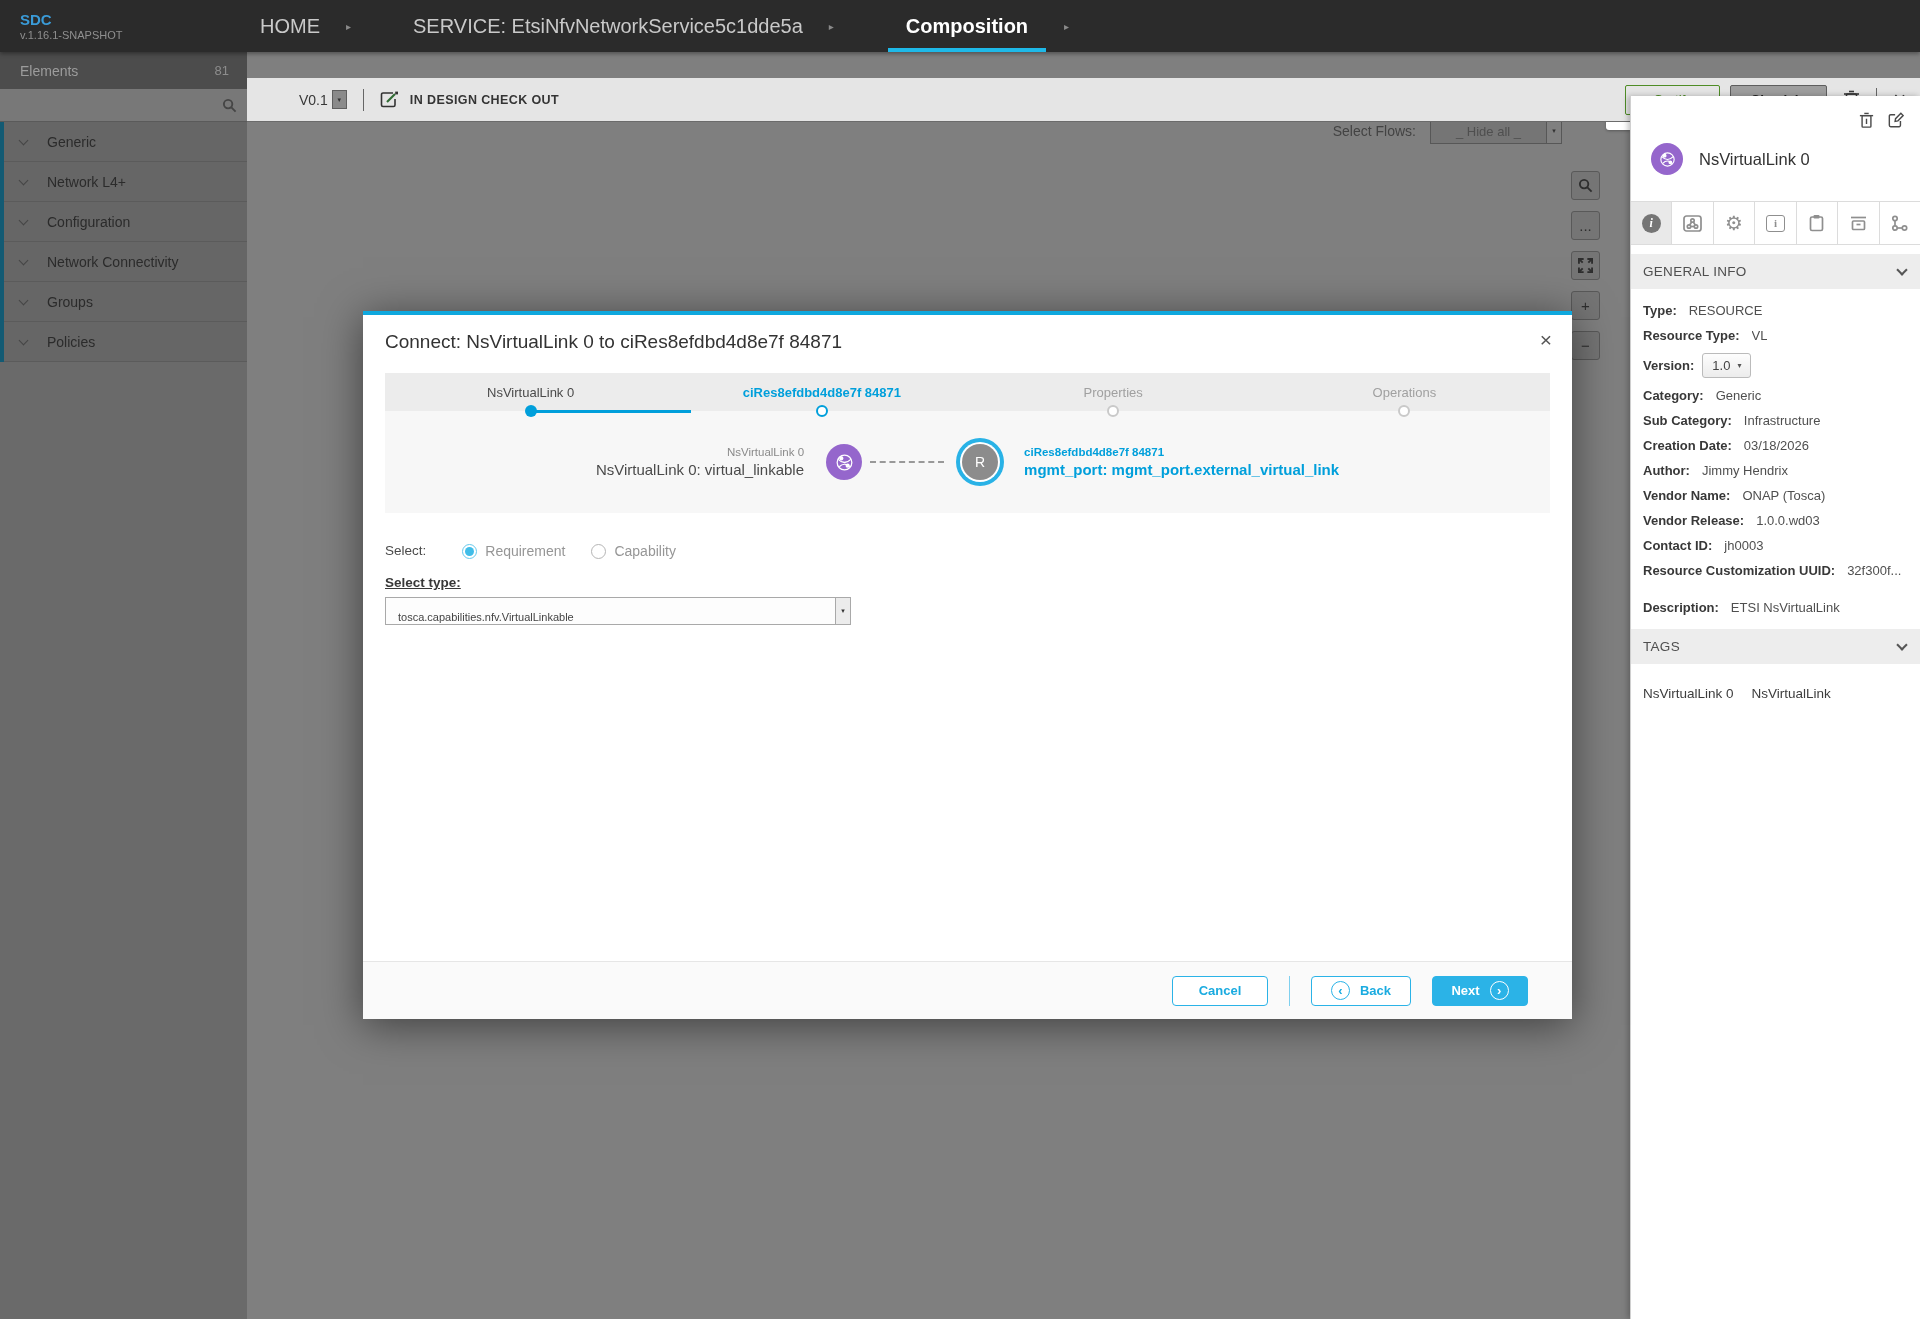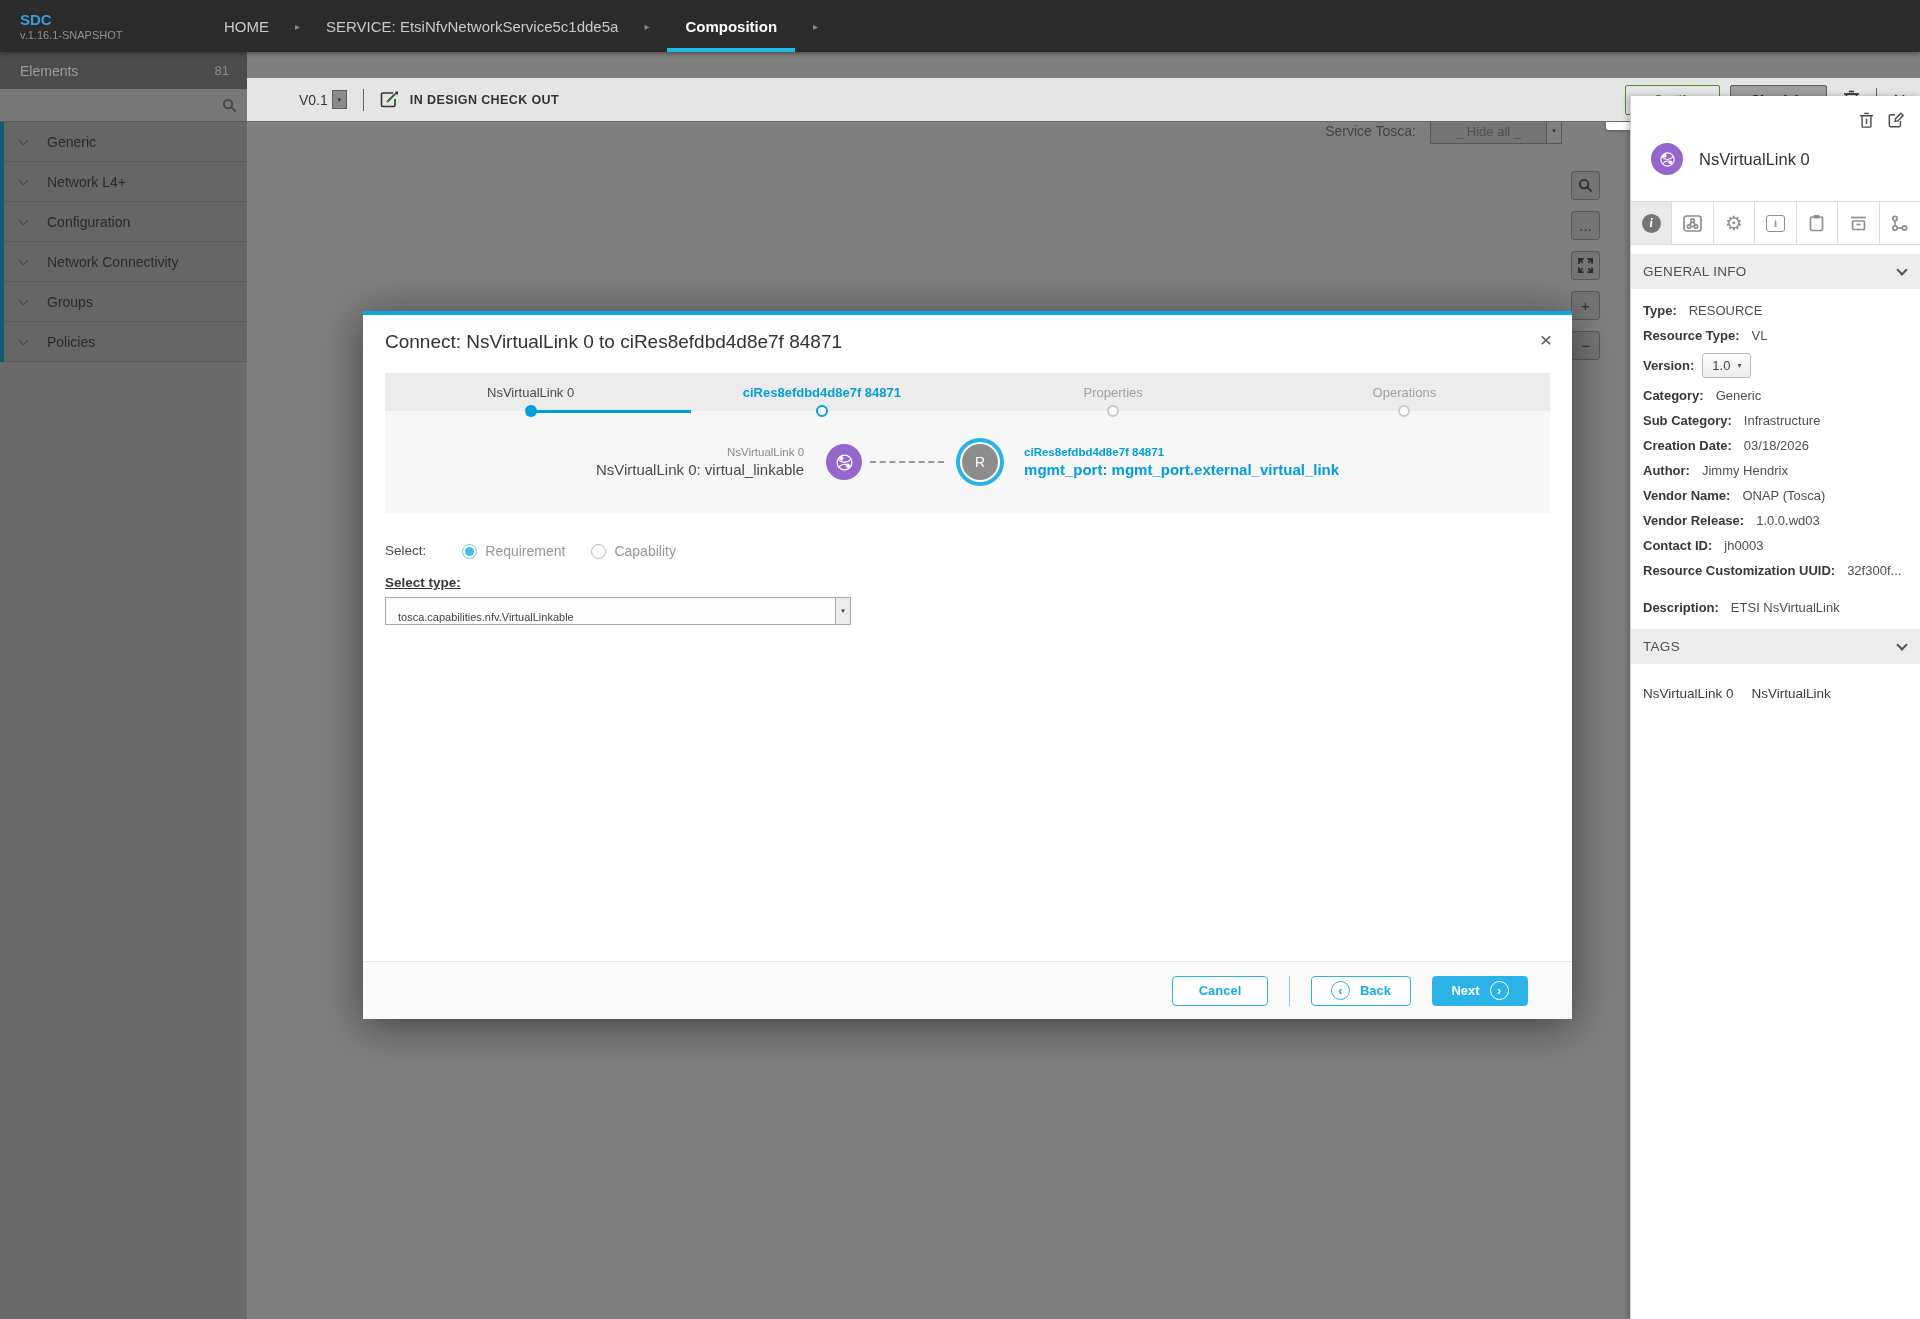--- a/index.html
+++ b/index.html
@@ -7,21 +7,21 @@
   body { font-family:"Liberation Sans","DejaVu Sans",sans-serif; background:#7f7f7f; position:relative; }
   .glyph { font-family:"DejaVu Sans",sans-serif; }
 
   
   .top-header { position:absolute; left:0; top:0; width:1920px; height:52px; background:#2b2b2b;
     display:flex; align-items:center; z-index:30; box-shadow:0 2px 4px rgba(0,0,0,0.35); }
   .logo { margin-left:20px; width:150px; }
   .logo-title { color:#3a9bd8; font-size:15px; font-weight:bold; }
   .logo-version { color:#8f8f8f; font-size:11px; margin-top:1px; }
   .breadcrumbs { display:flex; align-items:center; height:100%; margin-left:46px; }
-  .crumb { color:#c9c9c9; font-size:15px; padding:0 8px; height:100%; display:flex; align-items:center; cursor:pointer; }
+  .crumb { color:#c9c9c9; font-size:20px; padding:0 8px; height:100%; display:flex; align-items:center; cursor:pointer;margin-left:36px; }
   .crumb.active { color:#ffffff; font-weight:bold; position:relative; padding:0 18px; }
   .crumb.active .underline { position:absolute; left:0; right:0; bottom:0; height:4px; background:#1eb9e8; }
   .crumb-sep { color:#8a8a8a; font-size:10px; margin:0 18px; }
 
   
   .sidebar { position:absolute; left:0; top:52px; width:247px; bottom:0; background:#6a6a6a; z-index:5; }
   .sidebar-header { height:37px; background:#4c4c4c; color:#9c9c9c; font-size:14px;
     display:flex; align-items:center; justify-content:space-between; padding:0 18px 0 20px; }
   .sidebar-count { color:#8d8d8d; font-size:13px; }
   .sidebar-search { height:33px; background:#787878; border-bottom:1px solid #5a5a5a;
@@ -251,21 +251,21 @@
         <line x1="6" y1="1.5" x2="11" y2="1.5"></line>
       </svg>
     </span>
     <span class="tb-divider2"></span>
     <span class="tb-close">×</span>
   </div>
 </div>
 
 <div class="canvas">
   <div class="service-flows">
-    <span class="sf-label">Service Tosca:</span>
+    <span class="sf-label">Select Flows:</span>
     <div class="sf-select">
       <span class="sf-value">_ Hide all _</span>
       <span class="sf-caret glyph">▾</span>
     </div>
   </div>
   <div class="zoom-controls">
     <div class="zoom-btn">
       <svg width="15" height="15" viewBox="0 0 16 16">
           <circle cx="6.5" cy="6.5" r="4.5"></circle>
           <line x1="10" y1="10" x2="14.5" y2="14.5"></line>

